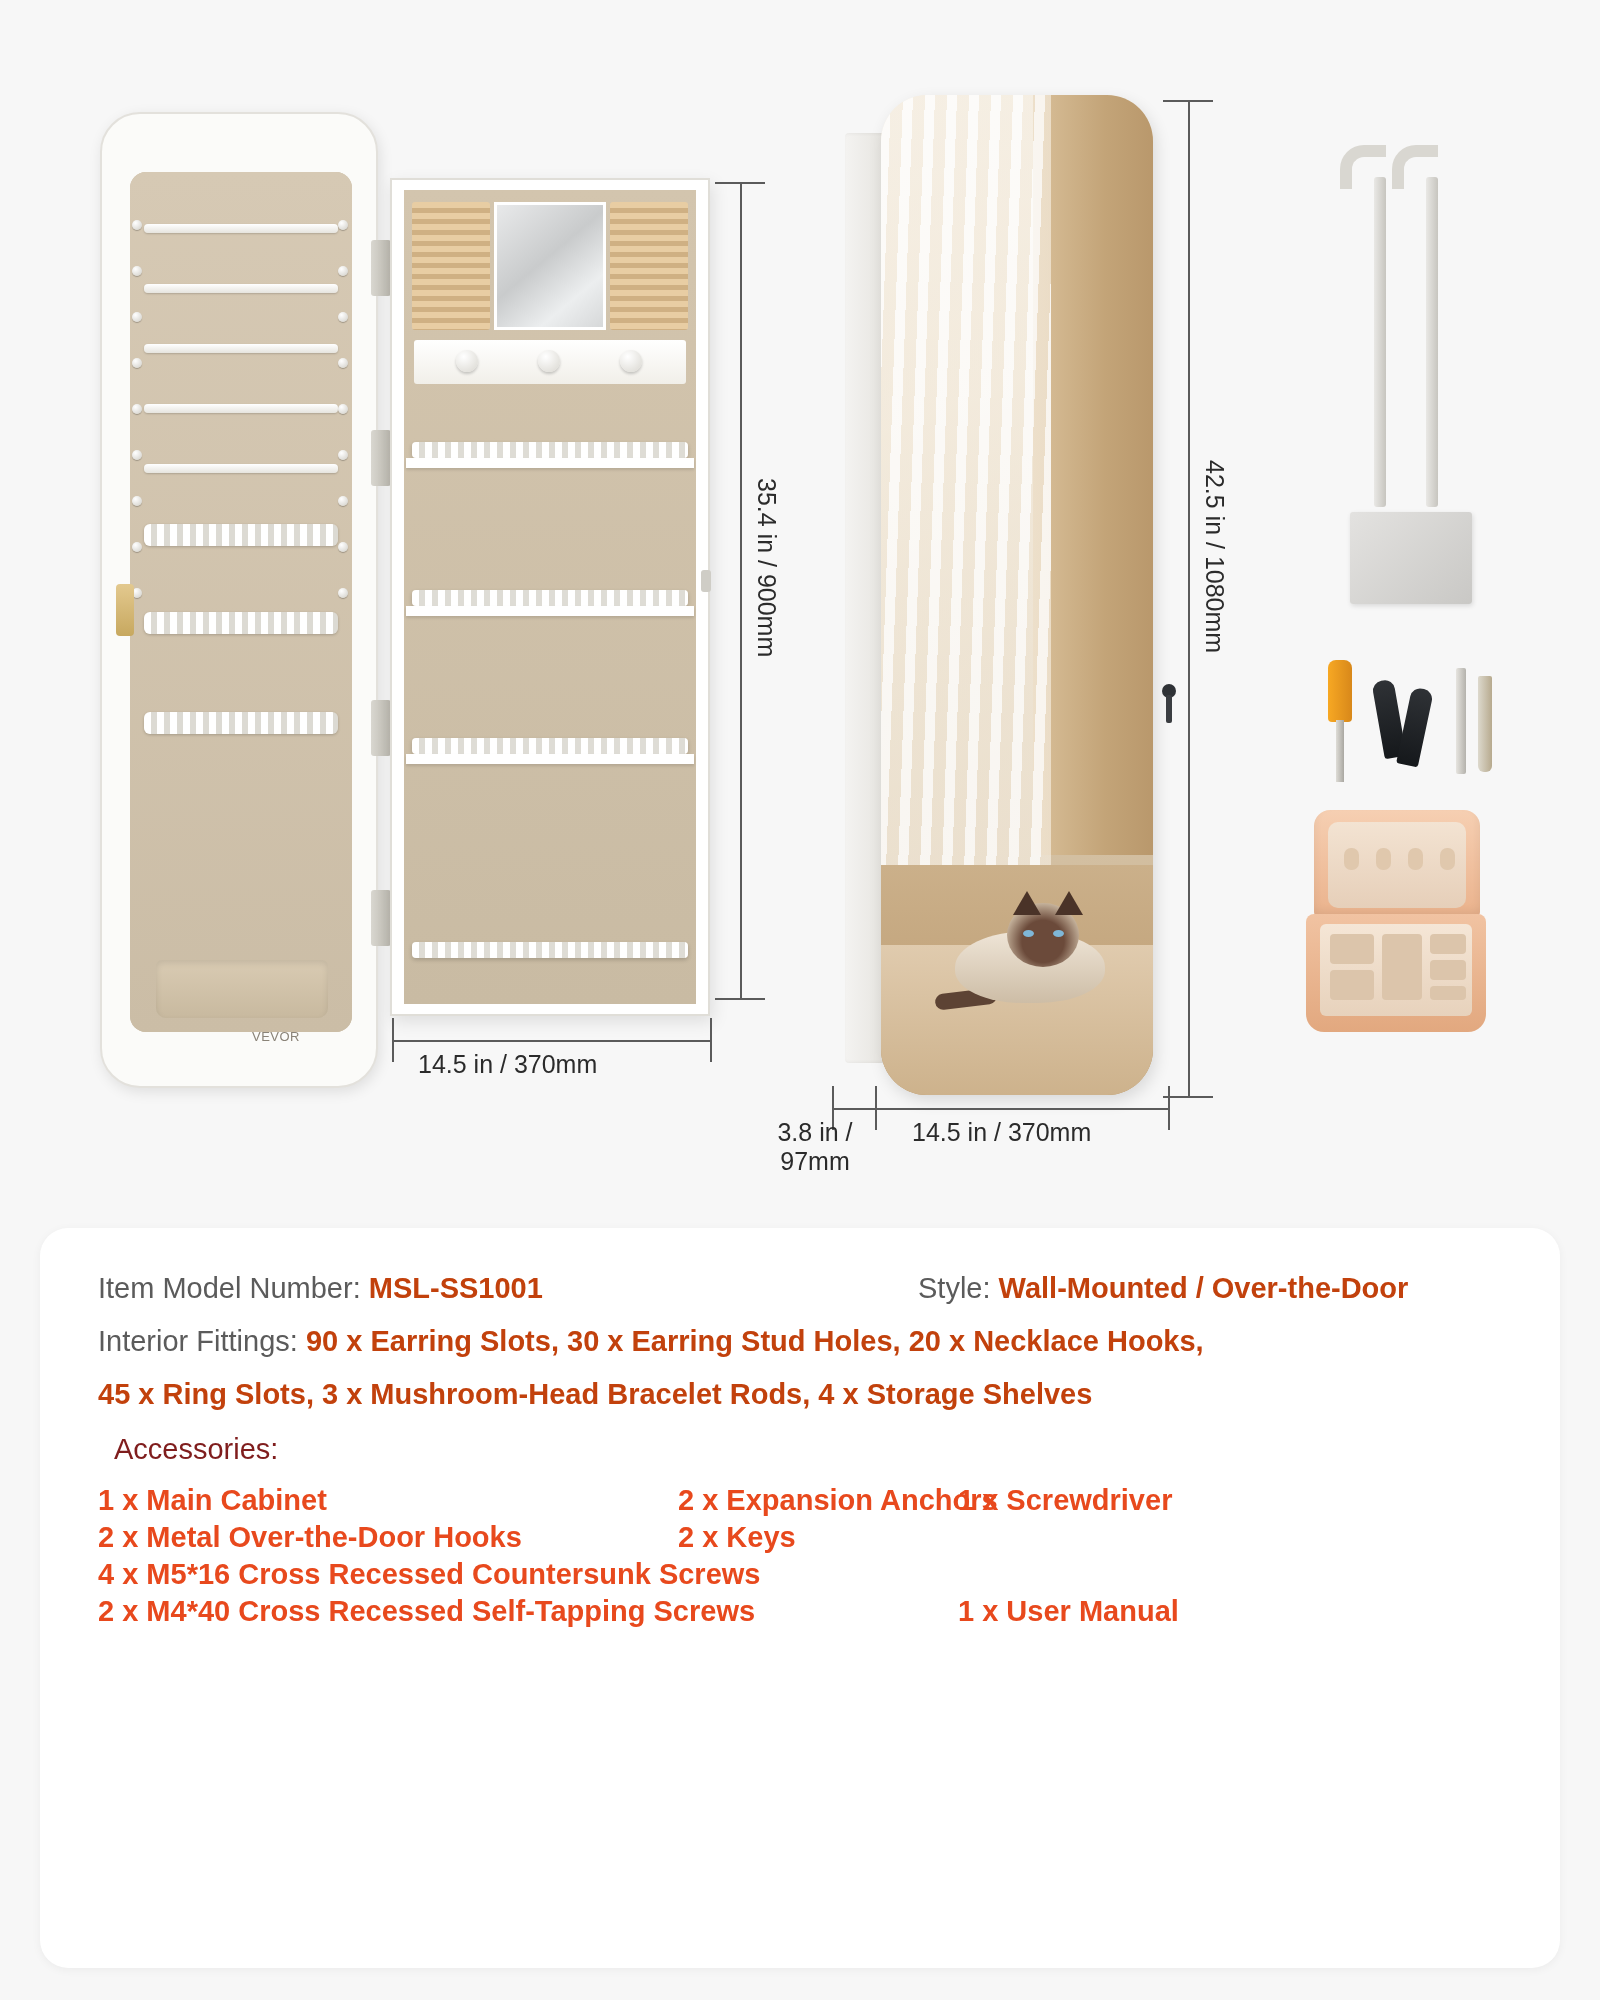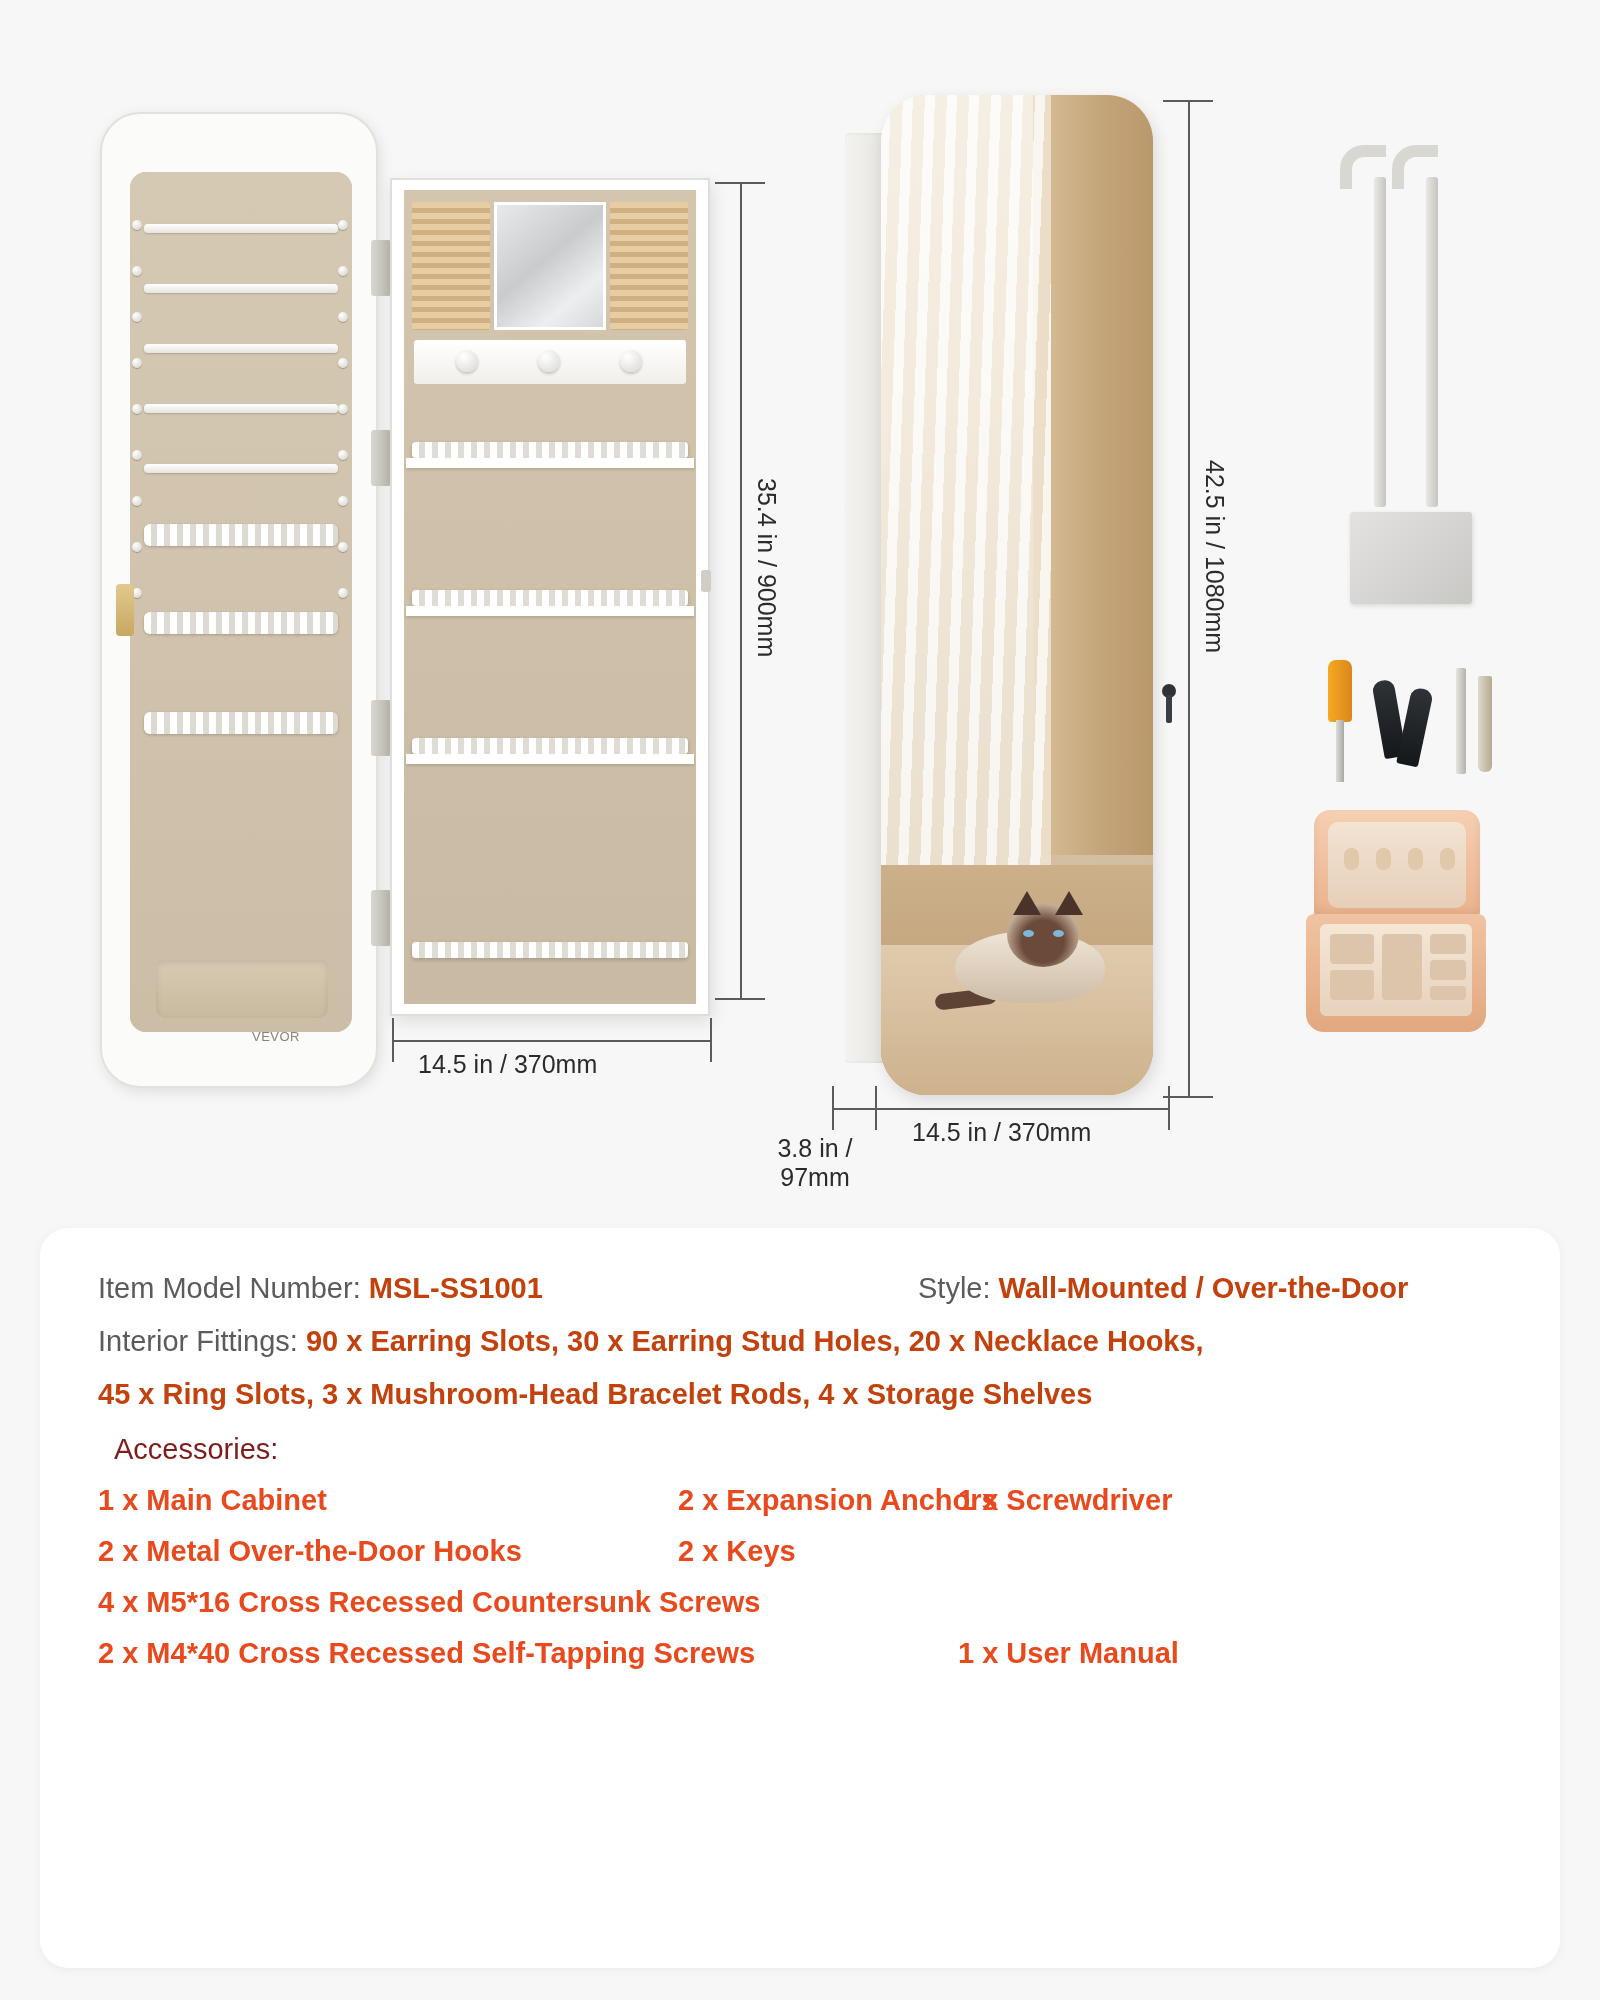--- a/index.html
+++ b/index.html
@@ -310,21 +310,21 @@
     margin-bottom: 24px;
     white-space: nowrap;
   }
   .val { color: #c2410c; font-weight: bold; }
   .row2 { display: flex; }
   .row2 > .col-a { width: 820px; }
   .acc-head { font-size: 29px; color: #7f1d1d; margin: 10px 0 18px 16px; }
   .acc-grid {
     display: grid;
     grid-template-columns: 580px 280px auto;
-    row-gap: 18px;
+    row-gap: 4px;
     font-size: 29px;
     font-weight: bold;
     color: #e8491d;
   }
   .acc-grid .wide { grid-column: 1 / span 2; }
   .small-note { white-space: nowrap; }
 </style>
 </head>
 <body>
 
@@ -439,21 +439,21 @@
   <div class="tick" style="left:1163px; top:1096px; width:50px; height:2px;"></div>
   <div class="dim-label vert-label" style="left:1200px; top:460px;">42.5 in / 1080mm</div>
 
   <div class="dim-line" style="left:875px; top:1108px; width:295px; height:2px;"></div>
   <div class="tick" style="left:875px; top:1086px; width:2px; height:44px;"></div>
   <div class="tick" style="left:1168px; top:1086px; width:2px; height:44px;"></div>
   <div class="dim-label" style="left:912px; top:1118px;">14.5 in / 370mm</div>
 
   <div class="dim-line" style="left:832px; top:1108px; width:46px; height:2px;"></div>
   <div class="tick" style="left:832px; top:1086px; width:2px; height:44px;"></div>
-  <div class="dim-label" style="left:745px; top:1118px; white-space:pre-line; text-align:center; width:140px;margin-top:16px;">3.8 in / 97mm</div>
+  <div class="dim-label" style="left:745px; top:1118px; white-space:pre-line; text-align:center; width:140px;">3.8 in / 97mm</div>
 
   <div class="acc-hooks">
     <div class="hook-curve" style="left:0"></div>
     <div class="hook-metal" style="left:34px; top:32px"></div>
     <div class="hook-curve" style="left:52px"></div>
     <div class="hook-metal" style="left:86px; top:32px"></div>
   </div>
   <div class="cloth"></div>
 
   <div class="screwdriver">

